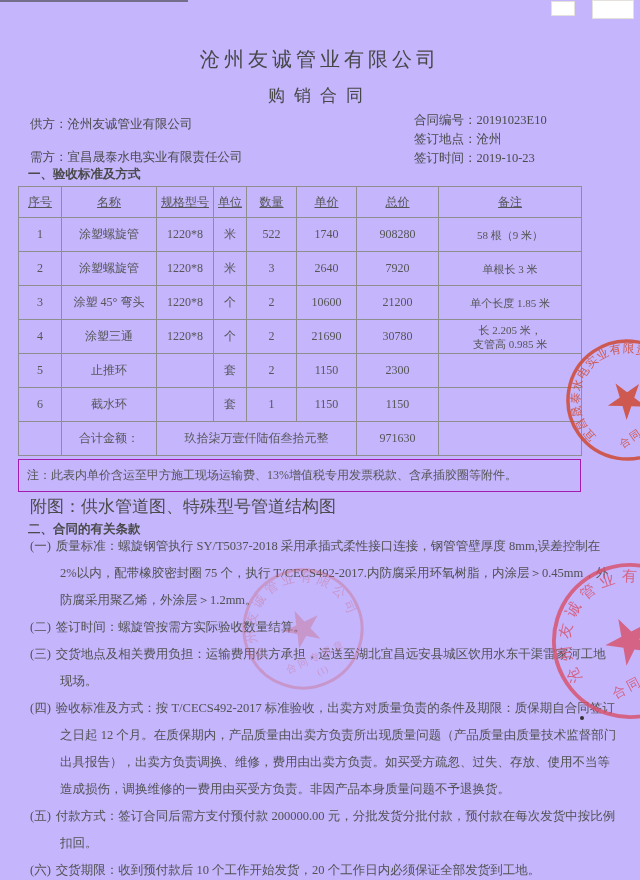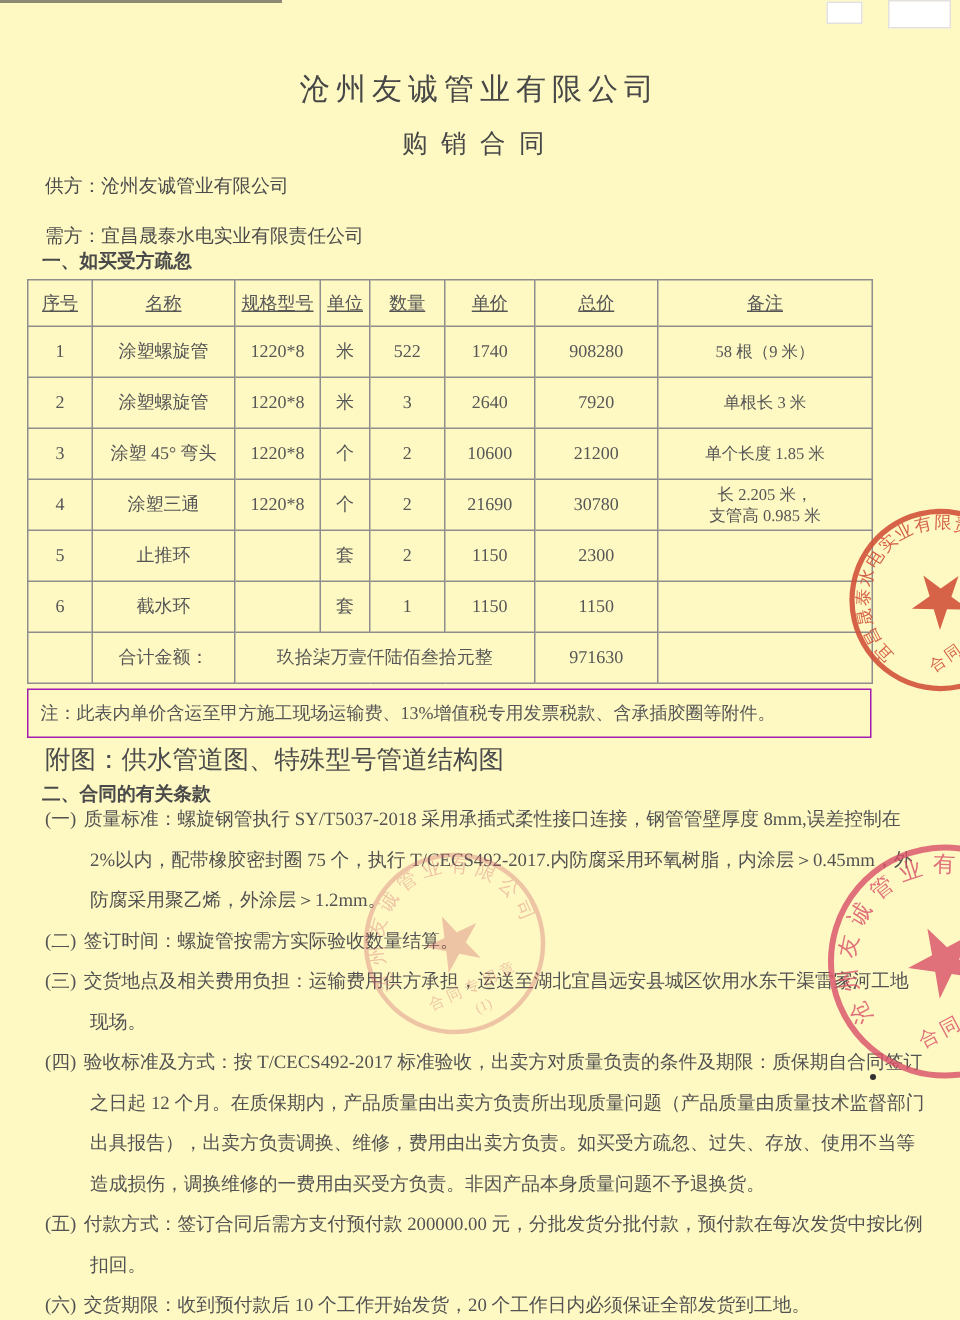--- a/index.html
+++ b/index.html
@@ -1,16 +1,16 @@
 <!DOCTYPE html>
 <html><head>
 <meta charset="utf-8">
 <style>
   html,body{margin:0;padding:0;background:#e8e8e8;}
-  .page{position:relative;width:640px;height:880px;background:#fef9c3;overflow:hidden;
+  .page{position:relative;width:640px;height:880px;background:#c4b5fd;overflow:hidden;
         font-family:"Liberation Serif","DejaVu Serif",serif;color:#4b4b4b;}
   .abs{position:absolute;}
   .title{top:46px;left:0;right:0;text-align:center;font-size:20px;letter-spacing:4px;color:#474747;}
   .subtitle{top:84px;left:0;right:0;text-align:center;font-size:17px;letter-spacing:9px;color:#474747;}
   .party-supplier{left:30px;top:116px;font-size:12.5px;}
   .party-buyer{left:30px;top:149px;font-size:12.5px;}
   .meta{left:414px;top:111px;font-size:12.5px;line-height:19px;}
   .meta div{white-space:nowrap;}
   .sec-heading{font-size:12.5px;font-weight:bold;color:#4a4a4a;}
   .sec1{left:28px;top:166px;}
@@ -43,22 +43,27 @@
   <div class="abs artifact-box1"></div>
   <div class="abs artifact-box2"></div>
   <div class="abs artifact-dot"></div>
 
   <div class="abs title">沧州友诚管业有限公司</div>
   <div class="abs party-supplier"><span>供方：</span><span>沧州友诚管业有限公司</span></div>
 
   <div class="abs subtitle">购销合同</div>
   <div class="abs party-buyer"><span>需方：</span><span>宜昌晟泰水电实业有限责任公司</span></div>
 
-
-  <div class="abs sec-heading sec1">一、如买受方疏忽</div>
+  <div class="abs meta">
+    <div><span>合同编号：</span><span>20191023E10</span></div>
+    <div><span>签订地点：</span><span>沧州</span></div>
+    <div><span>签订时间：</span><span>2019-10-23</span></div>
+  </div>
+
+  <div class="abs sec-heading sec1">一、验收标准及方式</div>
 
   <table class="items">
     <colgroup>
       <col style="width:43px">
         <col style="width:95px">
         <col style="width:57px">
         <col style="width:33px">
       <col style="width:50px">
         <col style="width:60px">
         <col style="width:82px">

